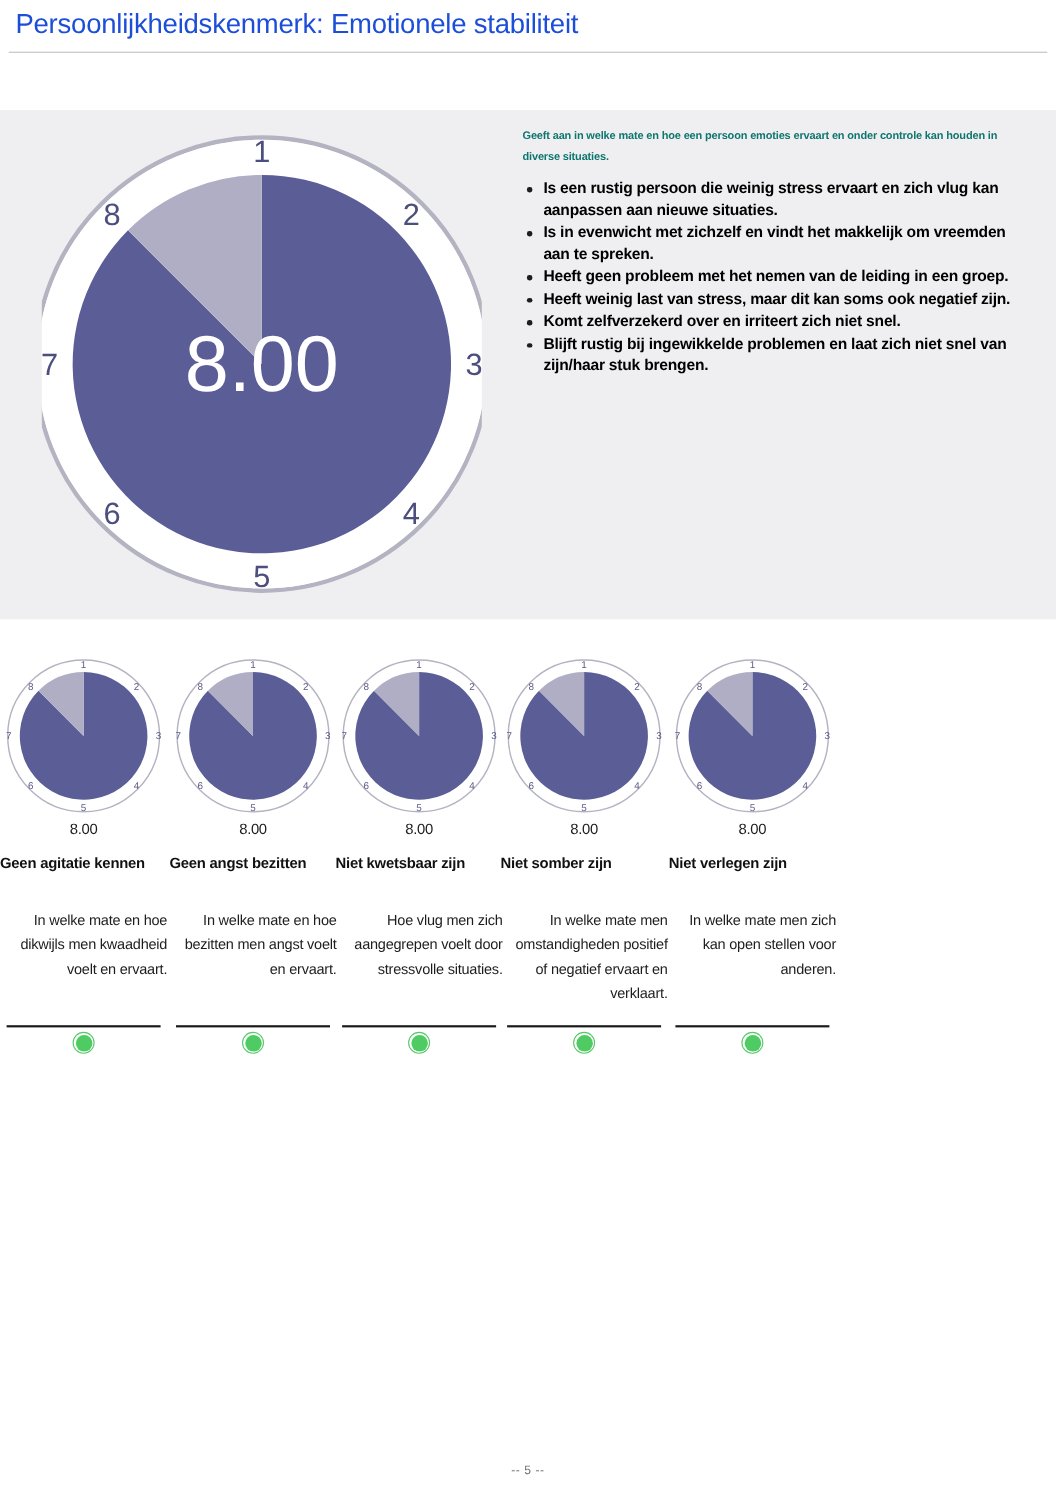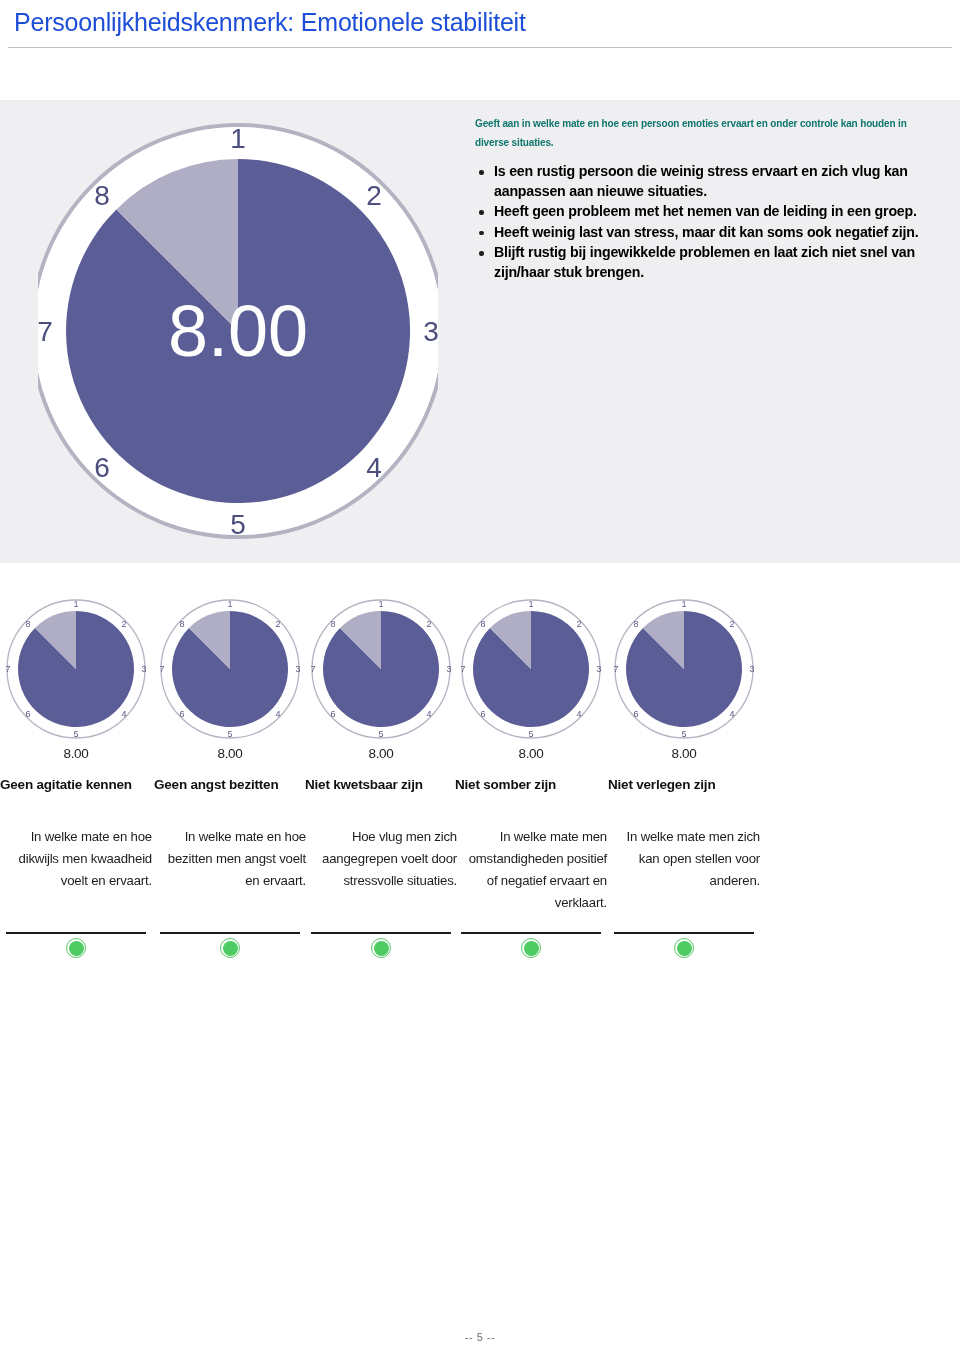--- a/index.html
+++ b/index.html
@@ -196,22 +196,24 @@
         <text x="64" y="359" text-anchor="middle" dominant-baseline="central" font-size="28" fill="#4c4f7d" font-family="Liberation Sans, sans-serif">6</text>
         <text x="7" y="223" text-anchor="middle" dominant-baseline="central" font-size="28" fill="#4c4f7d" font-family="Liberation Sans, sans-serif">7</text>
         <text x="64" y="87" text-anchor="middle" dominant-baseline="central" font-size="28" fill="#4c4f7d" font-family="Liberation Sans, sans-serif">8</text>
       </svg>
     </div>
 
     <div id="desc-block">
       <div id="desc-intro">Geeft aan in welke mate en hoe een persoon emoties ervaart en onder controle kan houden in diverse situaties.</div>
       <ul id="desc-list">
         <li>Is een rustig persoon die weinig stress ervaart en zich vlug kan aanpassen aan nieuwe situaties.</li>
+        <li>Is in evenwicht met zichzelf en vindt het makkelijk om vreemden aan te spreken.</li>
         <li>Heeft geen probleem met het nemen van de leiding in een groep.</li>
         <li>Heeft weinig last van stress, maar dit kan soms ook negatief zijn.</li>
+        <li>Komt zelfverzekerd over en irriteert zich niet snel.</li>
         <li>Blijft rustig bij ingewikkelde problemen en laat zich niet snel van zijn/haar stuk brengen.</li>
       </ul>
     </div>
   </div>
 
   <div id="facets">
 
     <div class="facet-col" style="left:0px;">
       <div class="facet-clock">
         <svg viewBox="0 0 152 146" width="152" height="146">

